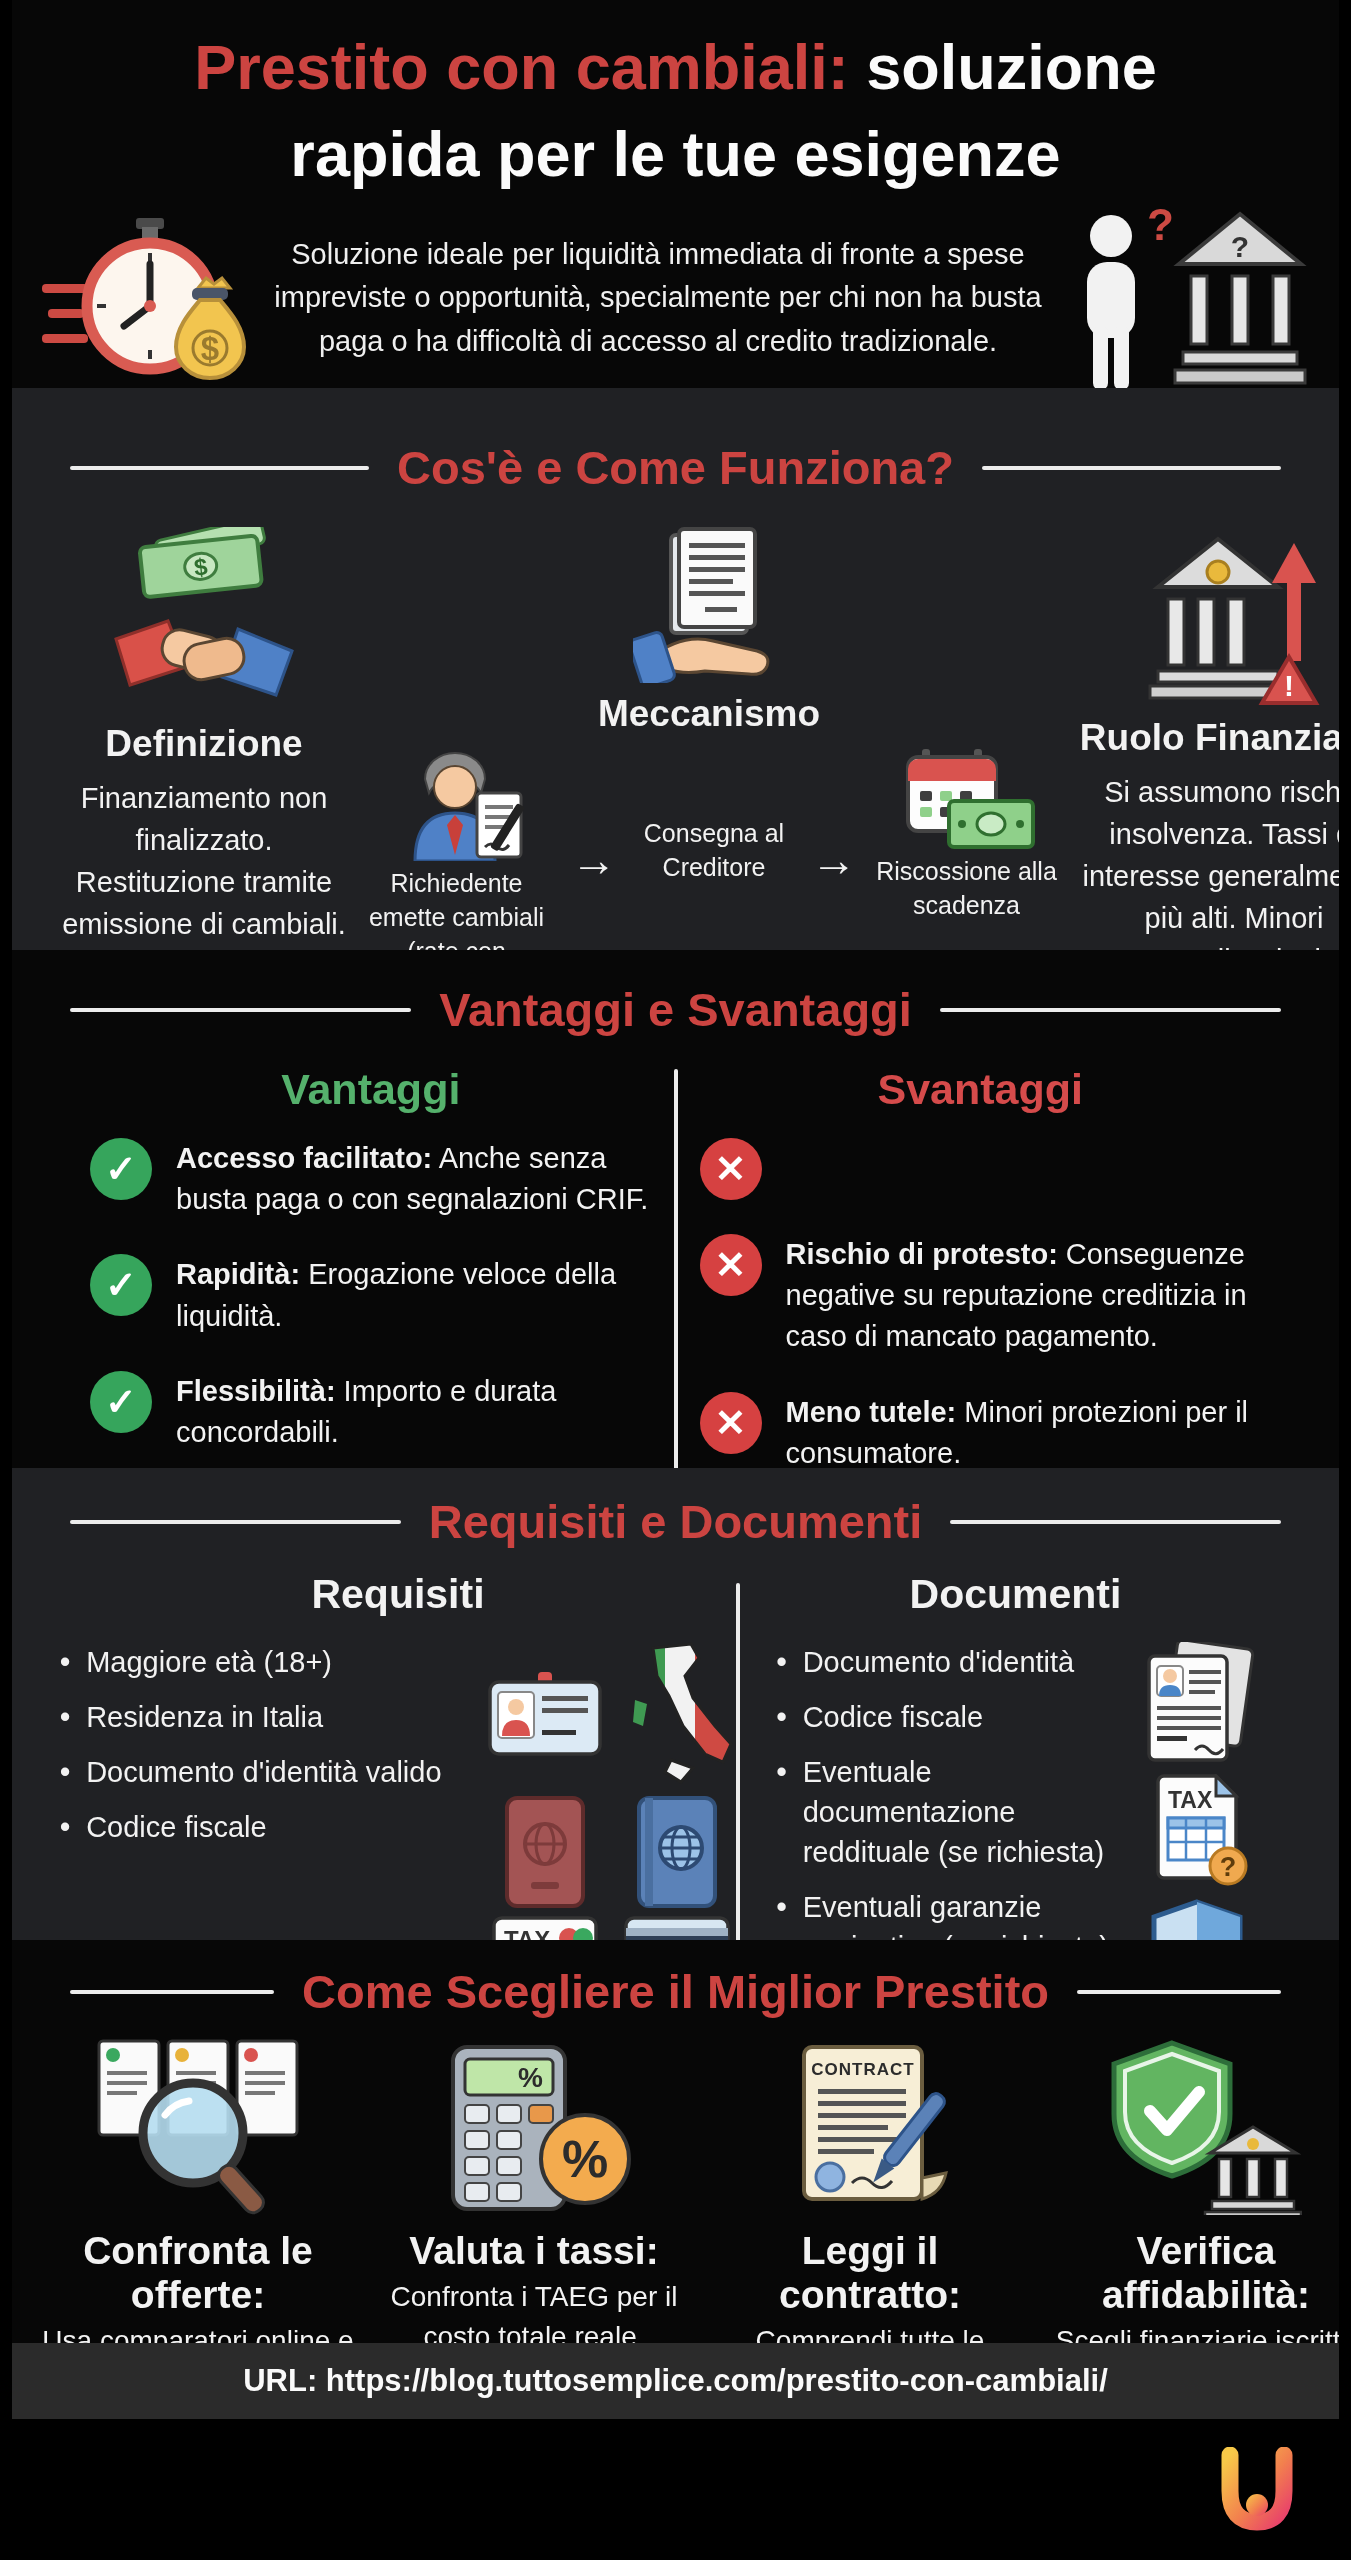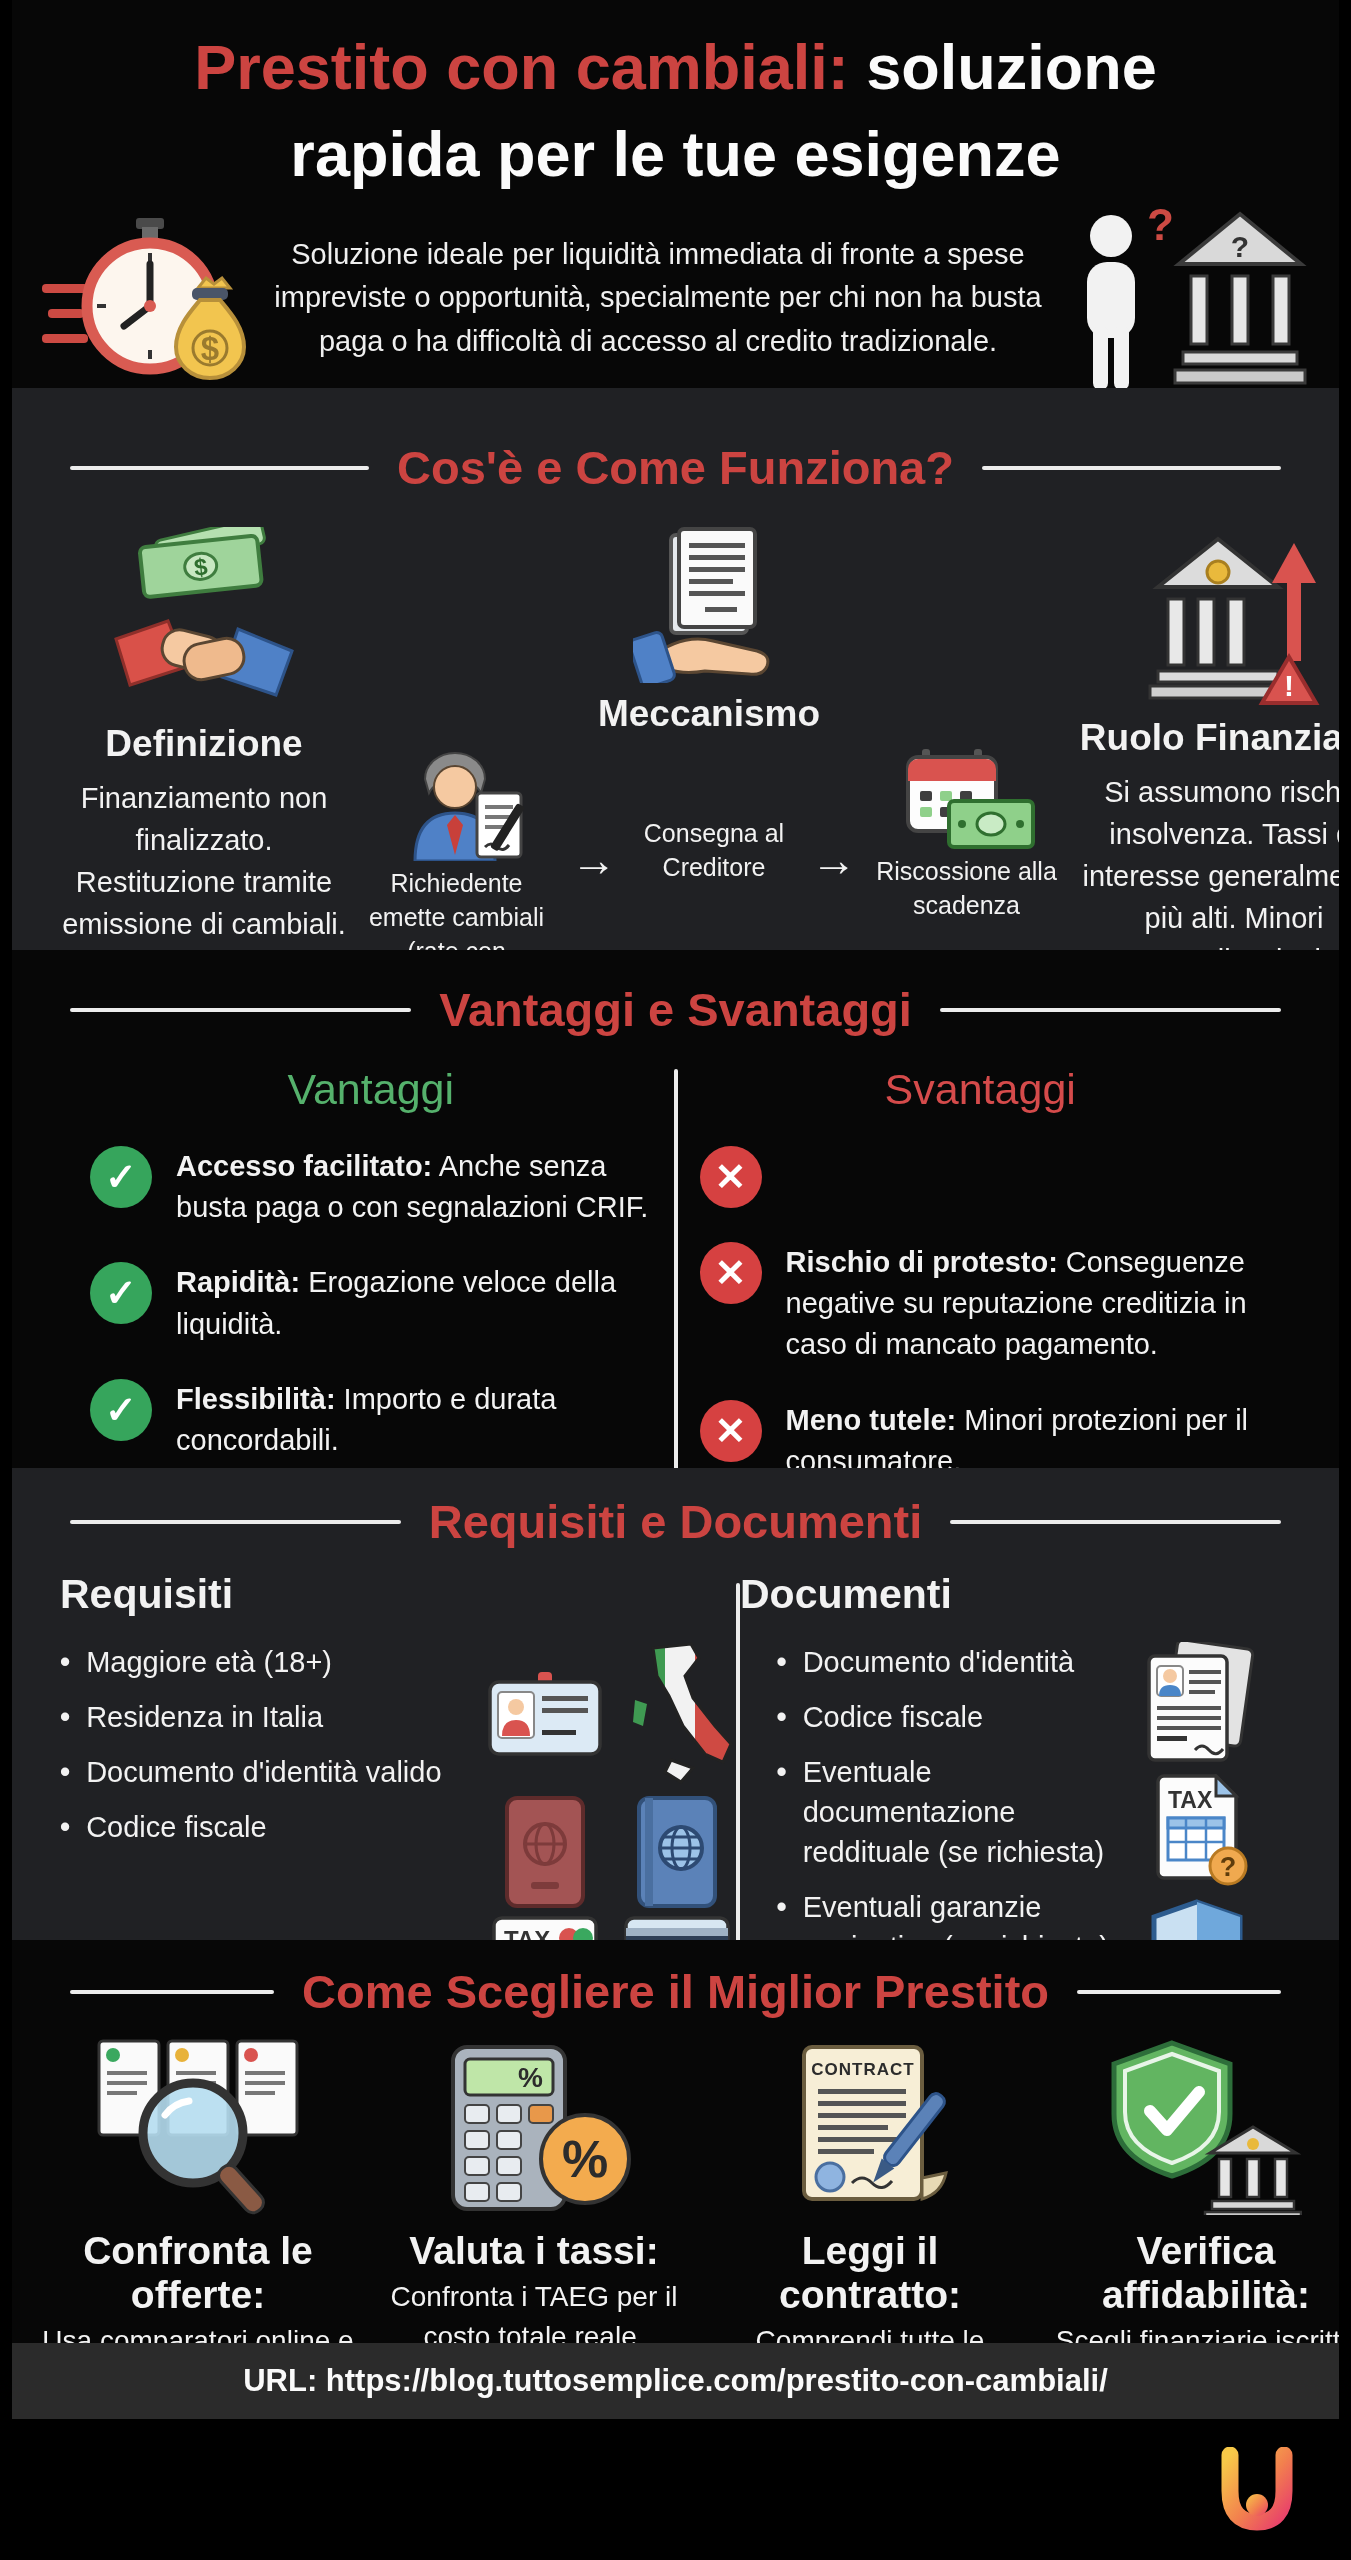--- a/index.html
+++ b/index.html
@@ -51,38 +51,38 @@
   .step-mid { margin-top:68px; }
   .step .icon-s { margin-bottom:6px; }
   .arrow { font-size:46px; font-weight:700; color:#f2f2f2; margin:84px 12px 0; }
 
   
   .pc { height:518px; }
   .pc .sec-title { padding-top:32px; }
   .pc-grid { display:flex; padding:0 56px; margin-top:20px; }
   .pc-col { flex:1; padding:0 22px; }
   .vline { width:4px; background:#ececec; border-radius:2px; align-self:stretch; margin:12px 0 20px; }
-  .pc-head { text-align:center; font-size:43px; font-weight:400; margin:8px 0 32px; }
+  .pc-head { text-align:center; font-size:43px; font-weight:700; margin:8px 0 24px; }
   .pc-head.green { color:#55b16c; }
   .pc-head.red { color:#d54b4b; }
   .pc-item { display:flex; gap:24px; align-items:flex-start; margin-bottom:34px; }
   .mark { width:62px; height:62px; border-radius:50%; flex:0 0 auto;
           display:flex; align-items:center; justify-content:center;
           font-size:38px; font-weight:700; color:#fff; }
   .mark.ok { background:#36a55c; }
   .mark.no { background:#d64141; }
   .itxt { font-size:29px; line-height:1.42; }
   .itxt b { font-weight:700; }
 
   
   .rd { height:472px; }
   .rd .sec-title { padding-top:26px; }
   .rd-grid { display:flex; padding:0 48px; margin-top:18px; }
   .rd-col { flex:1; display:flex; flex-direction:column; }
-  .rd-head { font-size:41px; font-weight:700; margin-bottom:24px; }
+  .rd-head { text-align:center; font-size:41px; font-weight:700; margin-bottom:24px; }
   .rd-body { display:flex; justify-content:center; gap:26px; }
   ul.bullets { list-style:none; font-size:29px; line-height:1.38; }
   ul.bullets li { display:flex; gap:16px; margin-bottom:15px; }
   .blt { font-weight:700; }
   .req-list { width:400px; }
   .doc-list { width:340px; }
   .req-icons { display:grid; grid-template-columns:118px 118px; gap:8px 14px;
                justify-items:center; align-items:center; }
   .doc-icons { display:flex; flex-direction:column; gap:10px; align-items:center; }
 

